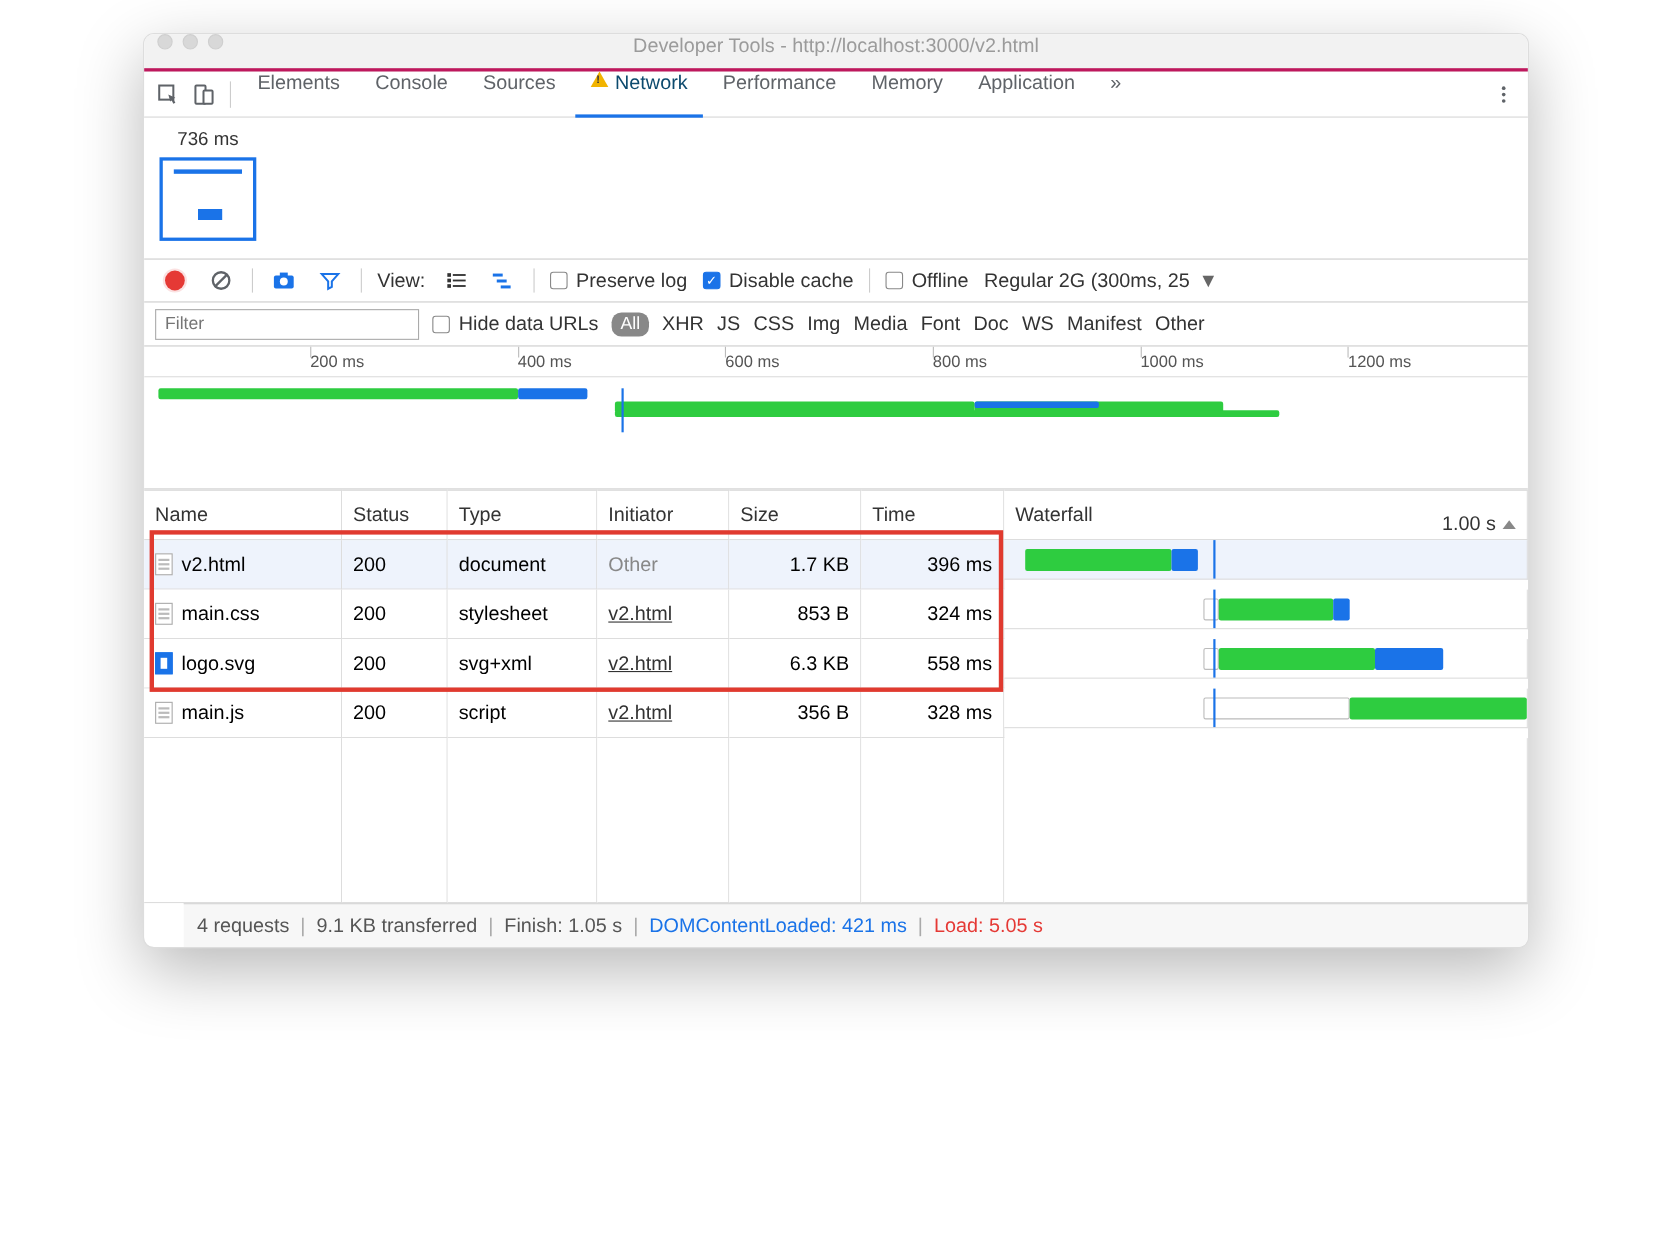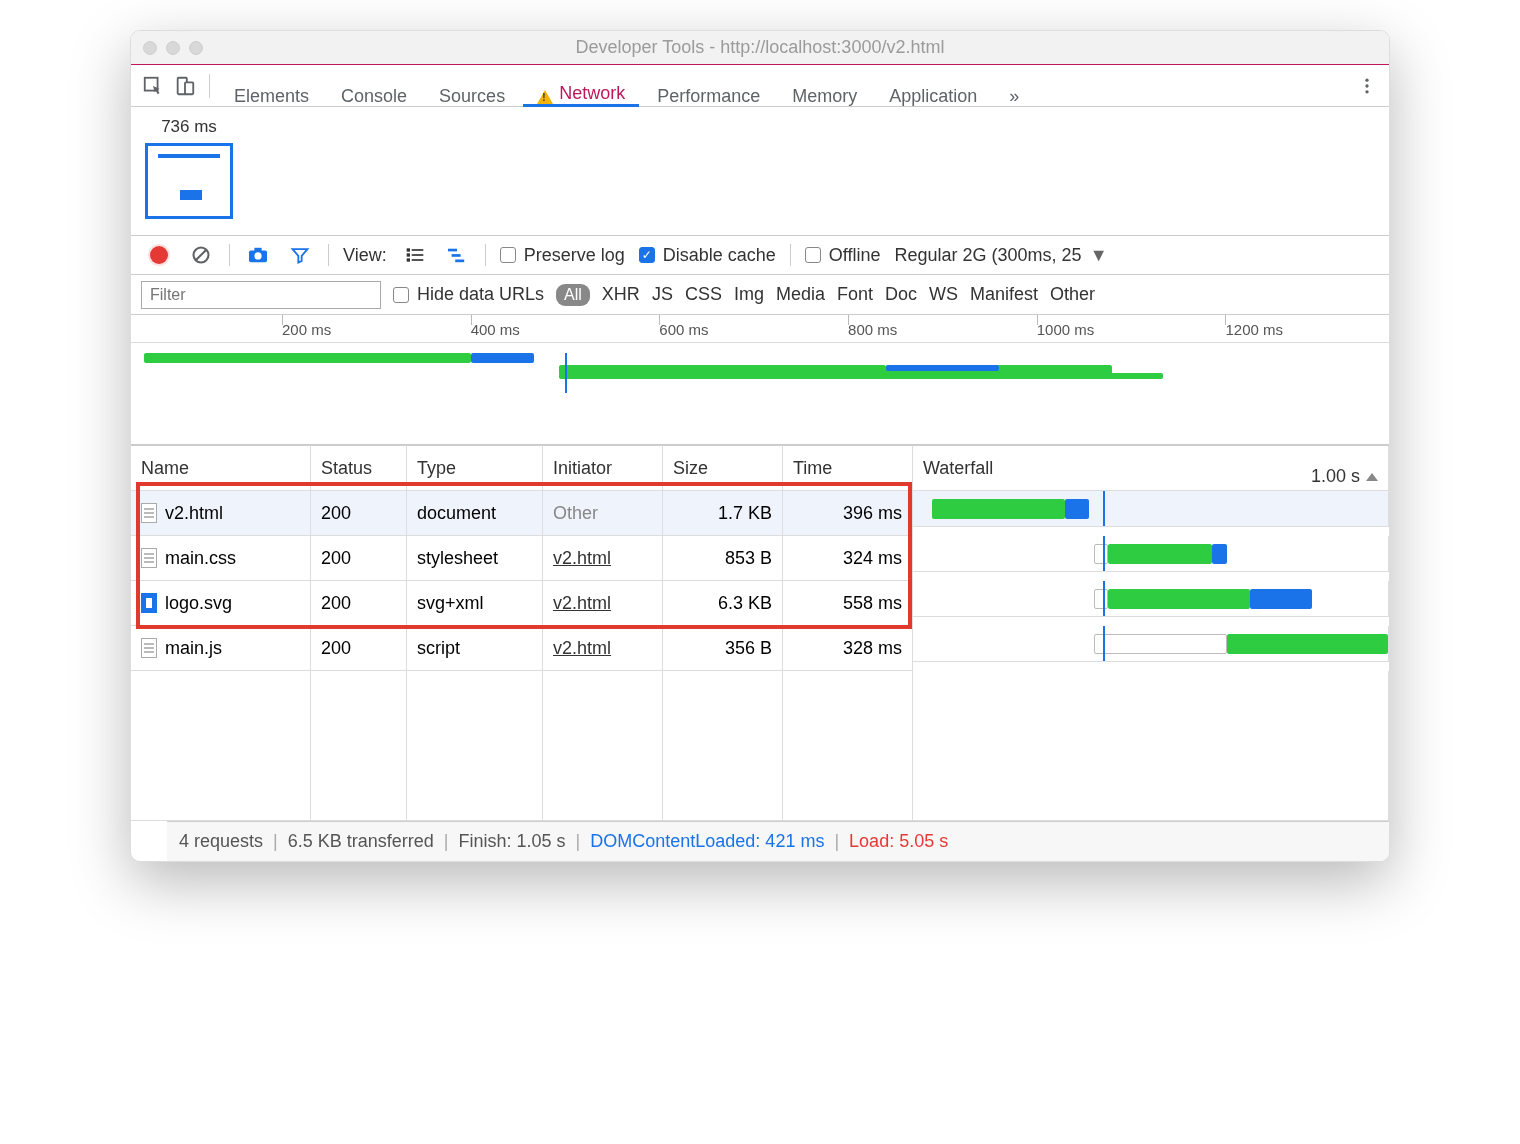--- a/index.html
+++ b/index.html
@@ -20,46 +20,46 @@
     box-shadow: 0 20px 60px rgba(0,0,0,.28);
     background: #fff;
     overflow: hidden;
     border: 1px solid #ddd;
   }
   
   .titlebar {
     height: 34px;
     background: #f2f2f2;
     display: flex;
-    align-items: center;
+    align-items: flex-start;
     padding: 0 12px;
     gap: 9px;
-    border-bottom: 1px solid #be185d;
+    border-bottom: 3px solid #be185d;
     position: relative;
   }
   .traffic { display: flex; gap: 9px; }
   .traffic .dot {
     width: 14px; height: 14px; border-radius: 50%; background: #d8d8d8; border: 1px solid #cfcfcf;
   }
   .titlebar-title {
     position: absolute; left: 0; right: 0;
     text-align: center; color: #9b9b9b; font-size: 18px;
   }
   
   .toolbar {
     height: 42px; display: flex; align-items: center; border-bottom: 1px solid #ccc;
     padding: 0 8px; gap: 4px; color: #5f6368;
     font-size: 18px;
   }
   .toolbar .spacer { flex: 1; }
   .tab {
-    padding: 0 14px; height: 42px; display: flex; align-items: flex-end; cursor: pointer;
+    padding: 0 14px; height: 42px; display: flex; align-items: flex-start; cursor: pointer;
     color: #5f6368; gap: 6px;
   }
-  .tab.active { color: #be185d; border-bottom: 3px solid #1a73e8; }
+  .tab.active { color: #0c4a6e; border-bottom: 3px solid #1a73e8; }
   .warn-icon {
     width: 0; height: 0; border-left: 8px solid transparent; border-right: 8px solid transparent;
     border-bottom: 14px solid #f2b400; position: relative;
   }
   .warn-icon::after { content: "!"; position: absolute; left: -3px; top: 2px; font-size: 10px; color: #333; font-weight: bold; }
   .iconbtn { width: 28px; height: 28px; display: flex; align-items: center; justify-content: center; cursor: pointer; color: #5f6368; }
   .toolbar-sep { width: 1px; height: 24px; background: #ccc; margin: 0 6px; }
   
   .filmstrip { padding: 10px 14px 16px; display: flex; gap: 18px; background: #fff; }
   .frame { display: flex; flex-direction: column; align-items: center; gap: 6px; }
@@ -498,21 +498,21 @@
       <div class="table-empty">
         <div class="td"></div><div class="td"></div><div class="td"></div><div class="td"></div><div class="td"></div><div class="td"></div><div class="td wf-cell"></div>
       </div>
     </div>
     <div class="annot" style="left:5px; top:37px; width:776px; height:147px;"></div>
   </div>
 
   <div class="statusbar">
     <span>4 requests</span>
     <span class="sep">|</span>
-    <span>6.5 KB transferred</span>
+    <span>9.1 KB transferred</span>
     <span class="sep">|</span>
     <span>Finish: 1.05 s</span>
     <span class="sep">|</span>
     <span class="blue">DOMContentLoaded: 421 ms</span>
     <span class="sep">|</span>
     <span class="red">Load: 5.05 s</span>
   </div>
 
 </div>
 

